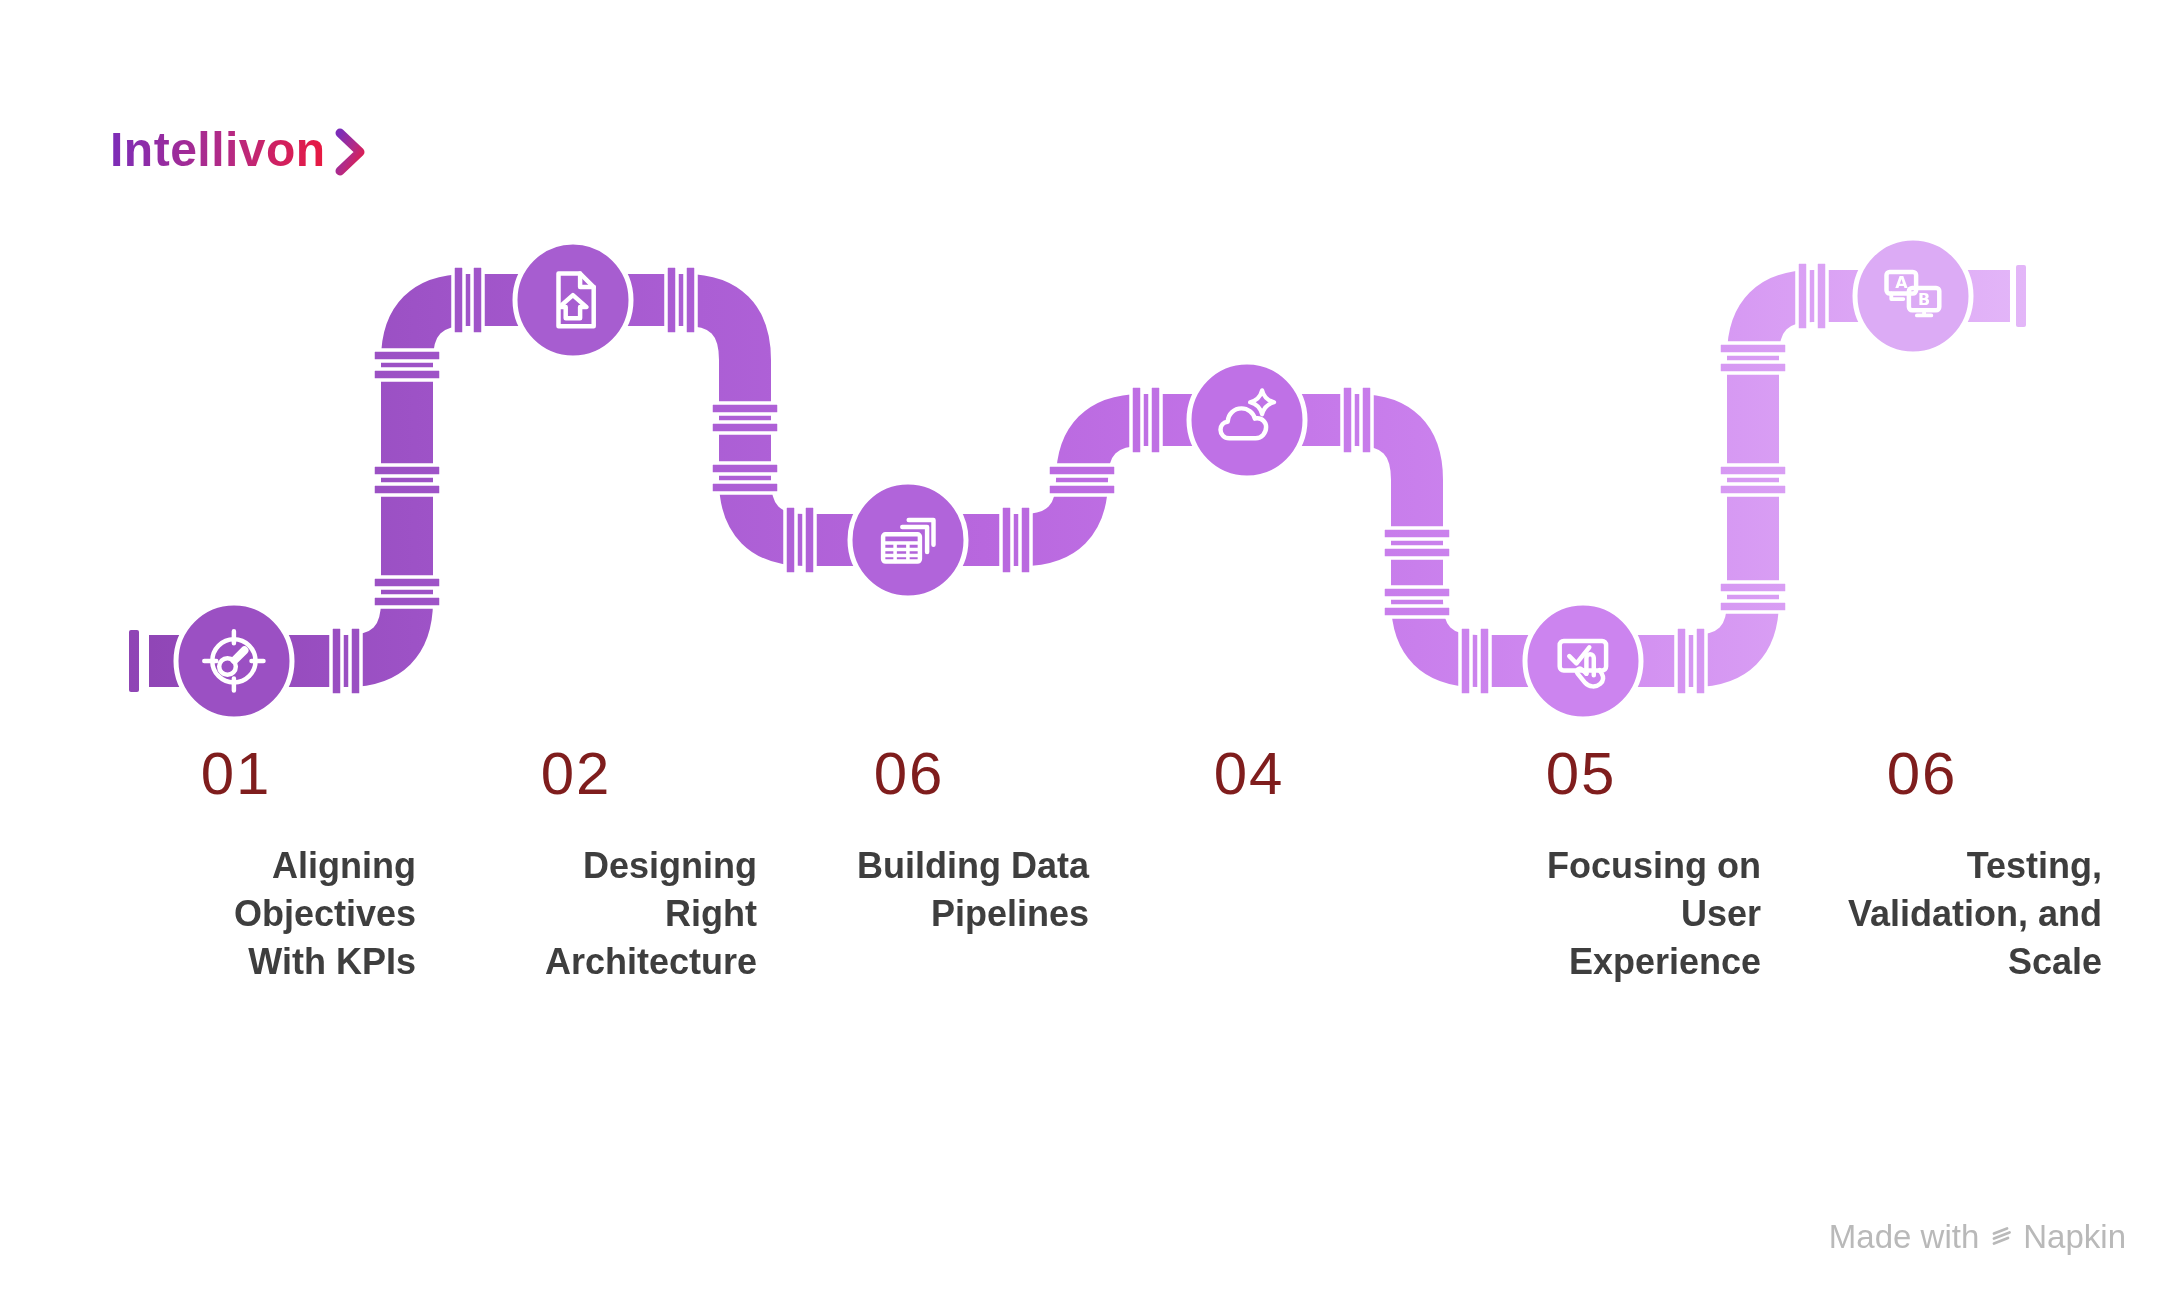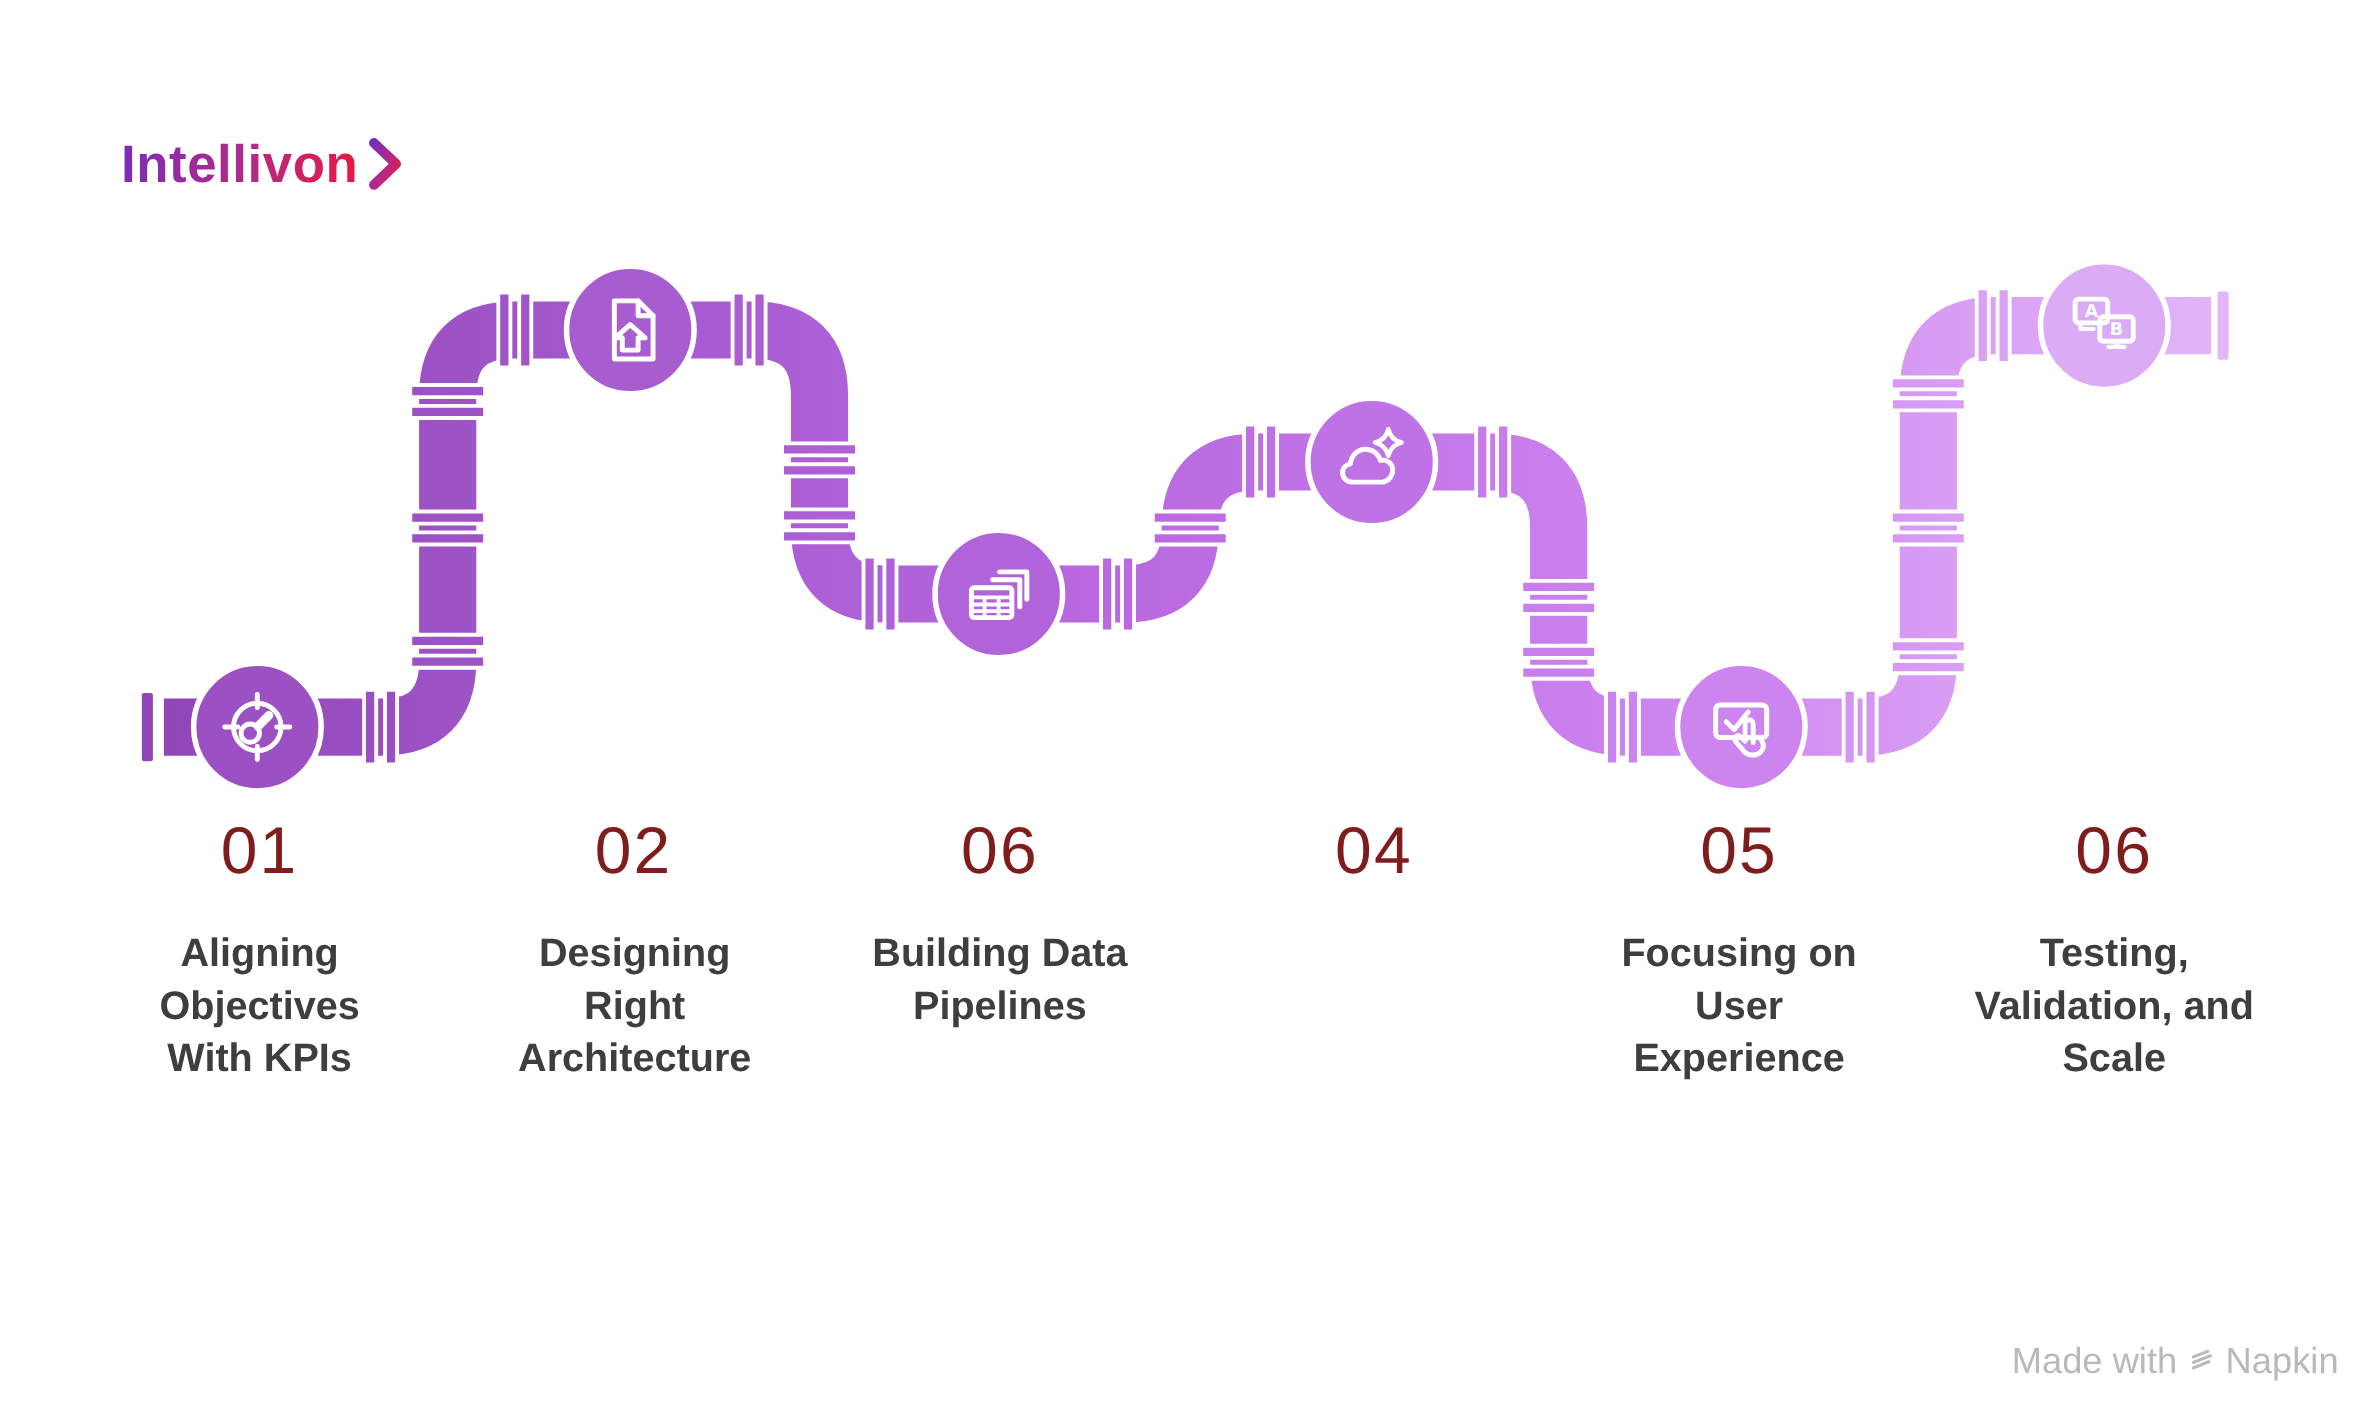--- a/index.html
+++ b/index.html
@@ -1,42 +1,42 @@
 <!DOCTYPE html>
 <html><head>
 <meta charset="utf-8">
 <style>
   html,body{margin:0;padding:0;background:#ffffff;}
   .canvas{
     position:relative;width:2160px;height:1296px;background:#ffffff;overflow:hidden;
     font-family:"Liberation Sans", sans-serif;
   }
   
-  .logo{position:absolute;left:110px;top:122px;display:flex;align-items:flex-start;gap:8px;}
+  .logo{position:absolute;left:110px;top:122px;display:flex;align-items:flex-end;gap:8px;}
   .logo-text{
     font-size:48px;font-weight:600;letter-spacing:0.5px;
     background:linear-gradient(90deg,#7c2db8 0%, #b52a84 55%, #e9183f 100%);
     -webkit-background-clip:text;background-clip:text;color:transparent;
   }
   .logo-chevron{display:block;margin-top:2px;}
   
   .pipe-svg{position:absolute;left:0;top:0;}
   .flange{stroke:#ffffff;stroke-width:3.5;}
   .node-circle{stroke:#ffffff;stroke-width:5;}
   .glyph{fill:none;stroke:#ffffff;stroke-width:2.8;stroke-linecap:round;stroke-linejoin:round;}
   .glyph-text{fill:#ffffff;stroke:none;font-family:"DejaVu Sans", sans-serif;font-weight:bold;text-anchor:middle;}
   
   .step-number{
     position:absolute;top:744px;transform:translateX(-50%);
     font-size:60px;font-weight:300;color:#7f1d1d;line-height:1;letter-spacing:2px;
   }
   .step-label{
     position:absolute;top:842px;transform:translateX(-50%);width:360px;
     font-size:36px;font-weight:bold;color:#3e3e3e;line-height:1.33;
-    text-align:center;white-space:pre-line;
+    text-align:right;white-space:pre-line;
   }
   
   .watermark{
     position:absolute;right:34px;top:1218px;display:flex;align-items:center;gap:9px;
     font-size:33px;color:#b9b9b9;
   }
   .napkin-icon path{stroke:#b9b9b9;stroke-width:2.8;stroke-linecap:round;fill:none;}
 </style>
 </head>
 <body>

